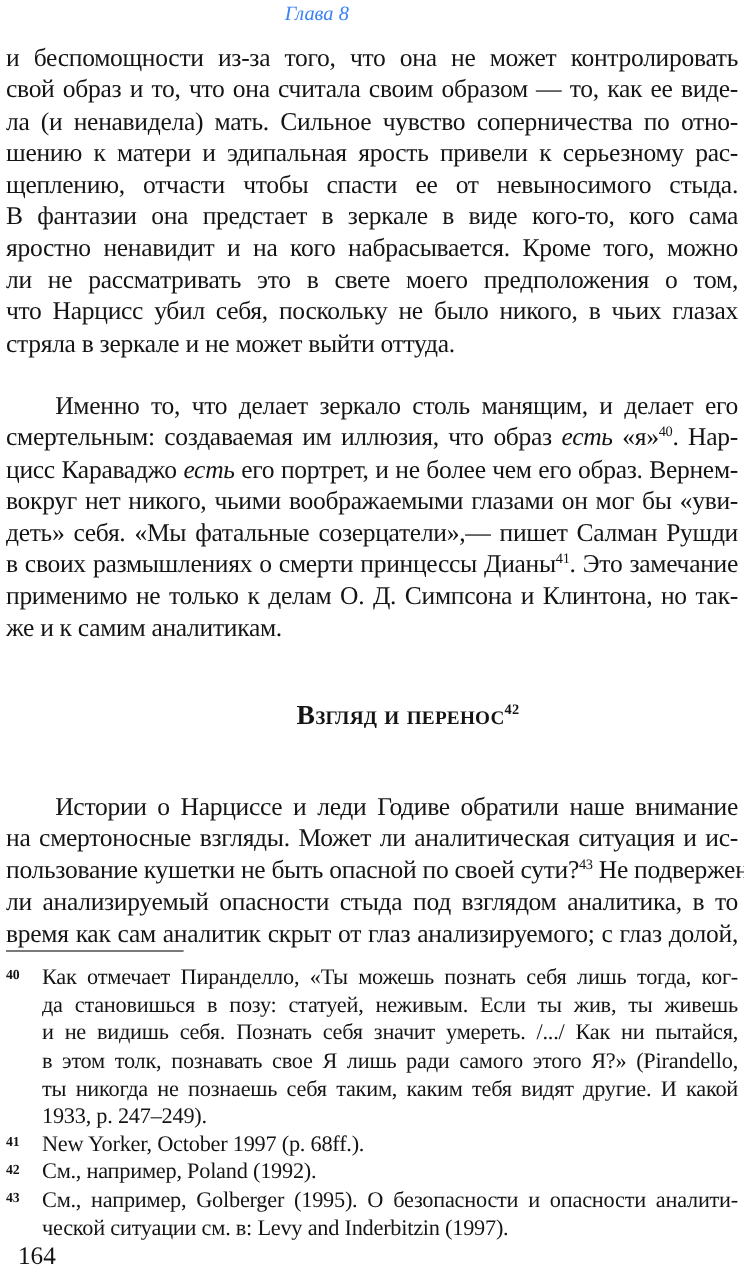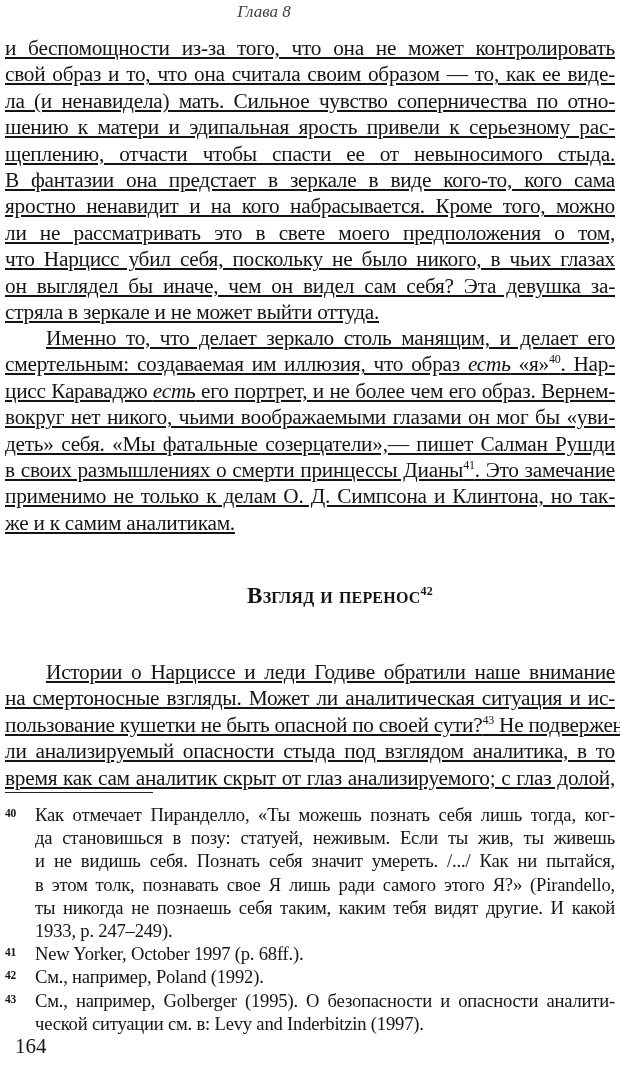--- a/index.html
+++ b/index.html
@@ -4,25 +4,25 @@
   <style>
     html, body { margin: 0; padding: 0; background: #ffffff; }
     body {
       width: 620px; height: 1071px; position: relative; overflow: hidden;
       font-family: "Liberation Serif", "DejaVu Serif", serif;
       color: #141414;
     }
     .page { position: absolute; left: 0; top: 0; width: 620px; height: 1071px; }
     .running-head {
       position: absolute; top: 2px; left: 0; width: 528px; text-align: center;
-      font-style: italic; font-size: 17px; color: #404040;
+      font-style: italic; font-size: 17px; color: #3b82f6;
     }
     .body-text {
       position: absolute; left: 5px; width: 610px;
-      font-size: 21.3px; line-height: 26.4px; letter-spacing: -0.25px; text-decoration: underline;
+      font-size: 21.3px; line-height: 26.4px; letter-spacing: -0.25px;
     }
     .line {
       display: block; white-space: nowrap; text-align: justify;
       text-align-last: justify; height: 26.4px; overflow: visible;
     }
     .line.last { text-align-last: left; }
     .line.indent { padding-left: 41px; }
     .line .it { font-style: italic; }
     sup { font-size: 12px; line-height: 0; vertical-align: 8px; }
     .heading {
@@ -56,21 +56,20 @@
   <div class="body-text" style="top:35px;">
     <span class="line">и беспомощности из-за того, что она не может контролировать</span>
     <span class="line">свой образ и то, что она считала своим образом — то, как ее виде-</span>
     <span class="line">ла (и ненавидела) мать. Сильное чувство соперничества по отно-</span>
     <span class="line">шению к матери и эдипальная ярость привели к серьезному рас-</span>
     <span class="line">щеплению, отчасти чтобы спасти ее от невыносимого стыда.</span>
     <span class="line">В фантазии она предстает в зеркале в виде кого-то, кого сама</span>
     <span class="line">яростно ненавидит и на кого набрасывается. Кроме того, можно</span>
     <span class="line">ли не рассматривать это в свете моего предположения о том,</span>
     <span class="line">что Нарцисс убил себя, поскольку не было никого, в чьих глазах</span>
-    <span class="line">он выглядел бы иначе, чем он видел сам себя? Эта девушка за-</span>
     <span class="line last">стряла в зеркале и не может выйти оттуда.</span>
   </div>
 
   <div class="body-text" style="top:325px;">
     <span class="line indent">Именно то, что делает зеркало столь манящим, и делает его</span>
     <span class="line"><span>смертельным: создаваемая им иллюзия, что образ </span><span class="it">есть</span><span> «я»</span><sup>40</sup><span>. Нар-</span></span>
     <span class="line"><span>цисс Караваджо </span><span class="it">есть</span><span> его портрет, и не более чем его образ. Вернем-</span></span>
     <span class="line">вокруг нет никого, чьими воображаемыми глазами он мог бы «уви-</span>
     <span class="line">деть» себя. «Мы фатальные созерцатели»,— пишет Салман Рушди</span>
     <span class="line"><span>в своих размышлениях о смерти принцессы Дианы</span><sup>41</sup><span>. Это замечание</span></span>

